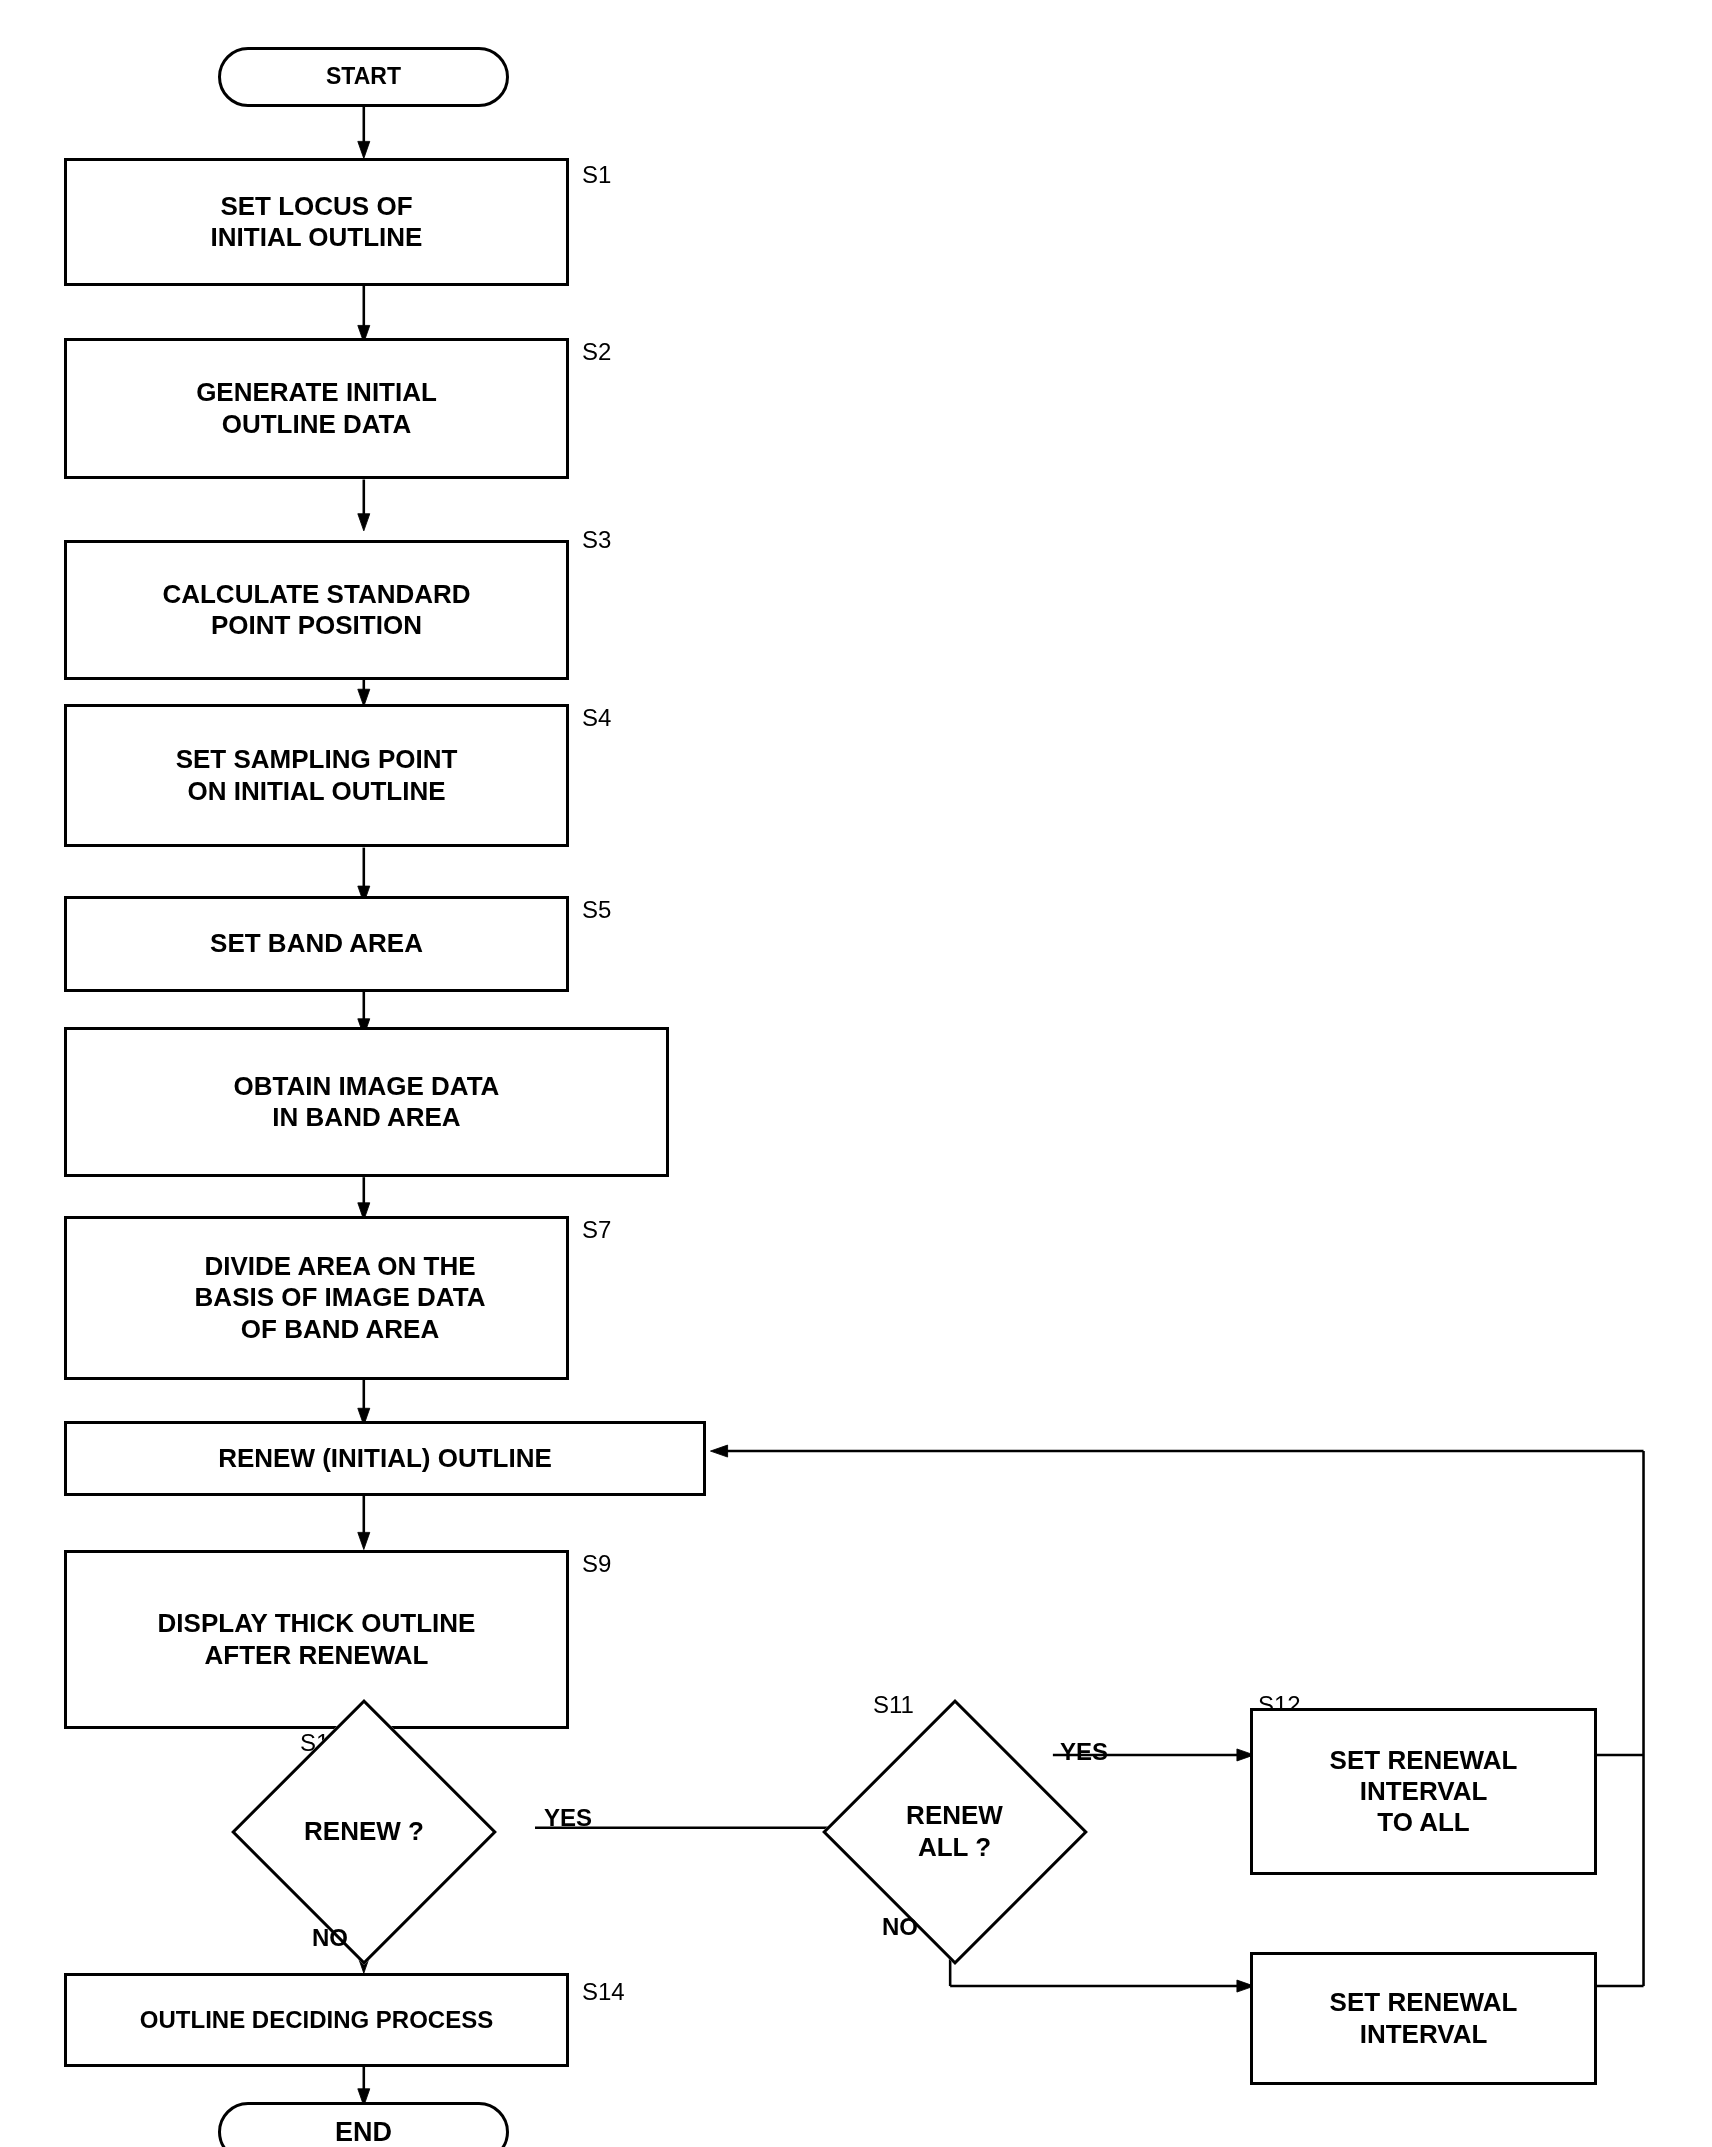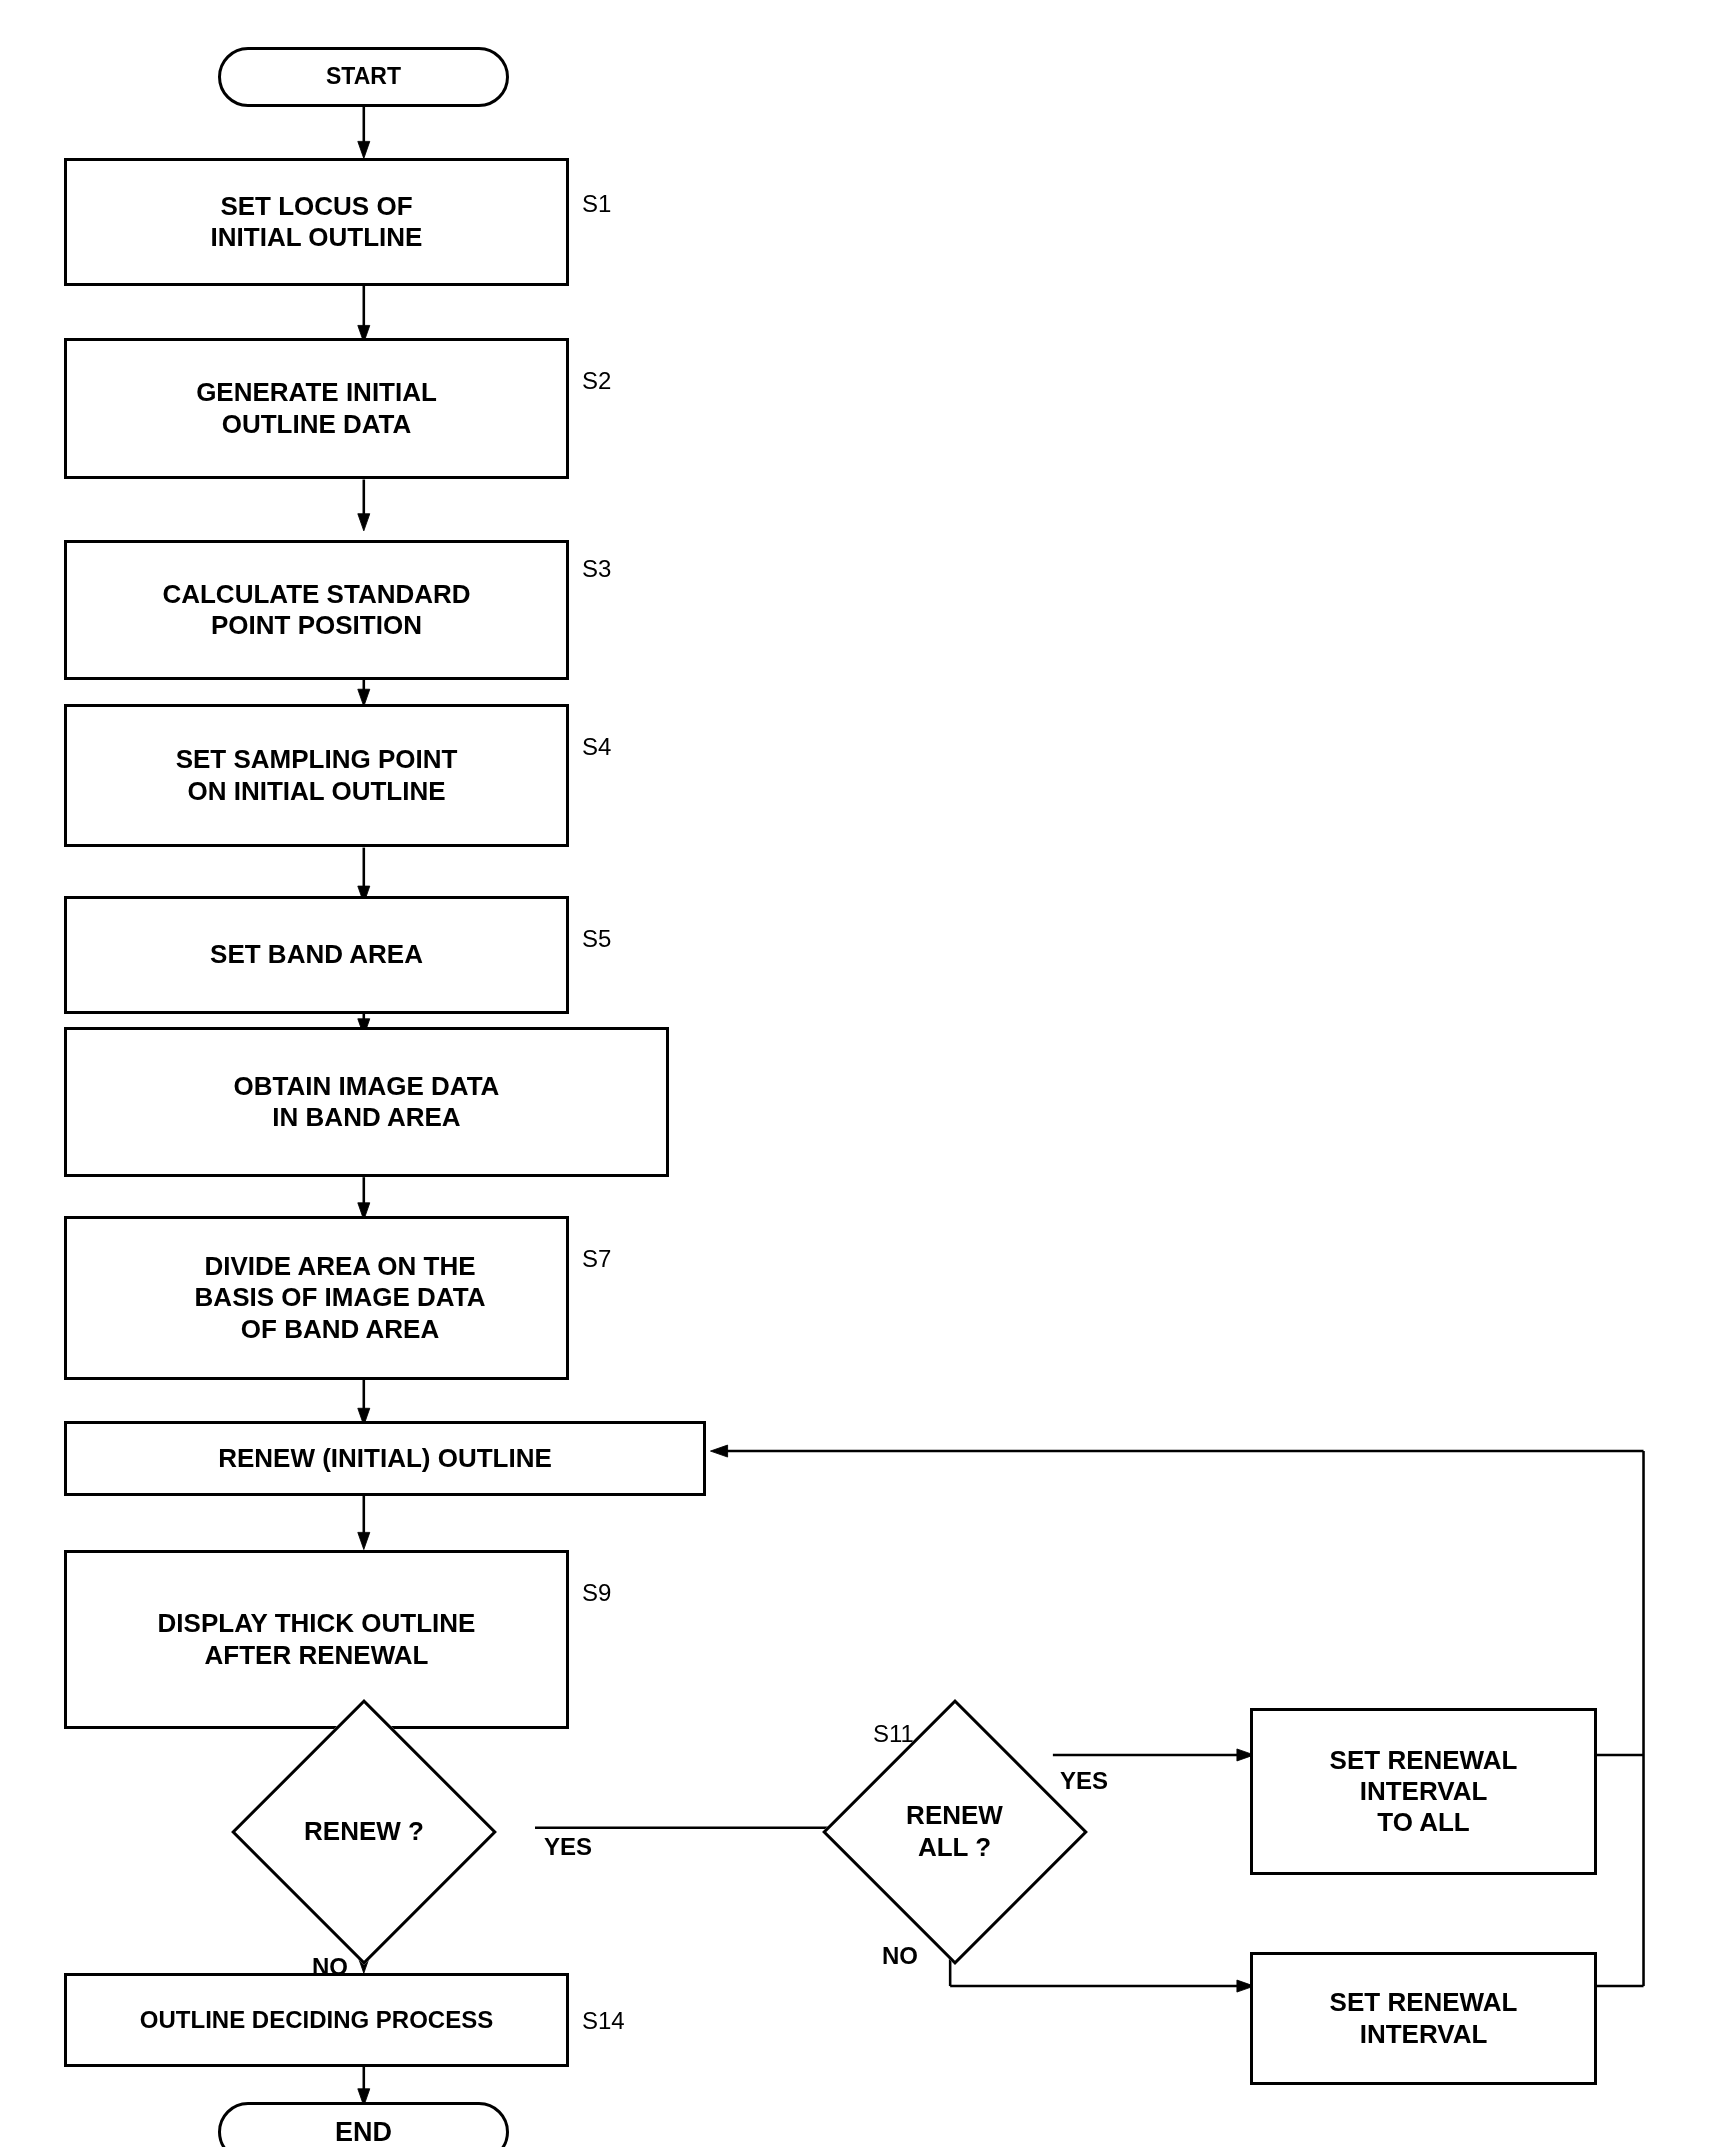--- a/index.html
+++ b/index.html
@@ -47,21 +47,20 @@
       line-height: 1.2;
       display: flex;
       align-items: center;
       justify-content: center;
     }
     .label {
       position: absolute;
       font-family: Arial, Helvetica, sans-serif;
       font-size: 24px;
       font-weight: normal;
-      margin-top: 29px;
     }
     svg.arrows {
       position: absolute;
       top: 0; left: 0;
       width: 1712px;
       height: 2148px;
       pointer-events: none;
     }
     svg.arrows line, svg.arrows path, svg.arrows polyline {
       stroke: #000;
@@ -161,21 +160,21 @@
 
   <div class="label" style="left:582px; top:704px;">S4</div>
 
   <div class="node rect" style="left:64px; top:704px; width:505px; height:143px;">
     <span style="white-space:pre-line;">SET SAMPLING POINT
 ON INITIAL OUTLINE</span>
   </div>
 
   <div class="label" style="left:582px; top:896px;">S5</div>
 
-  <div class="node rect" style="left:64px; top:896px; width:505px; height:118px;">
+  <div class="node rect" style="left:64px; top:896px; width:505px; height:96px;">
     <span style="white-space:pre-line;">SET BAND AREA</span>
   </div>
 
   <div class="label" style="left:582px; top:1027px;">S6</div>
 
   <div class="node rect" style="left:64px; top:1027px; width:605px; height:150px;justify-content:center;">
     <span style="white-space:pre-line;">OBTAIN IMAGE DATA
 IN BAND AREA</span>
   </div>
 

